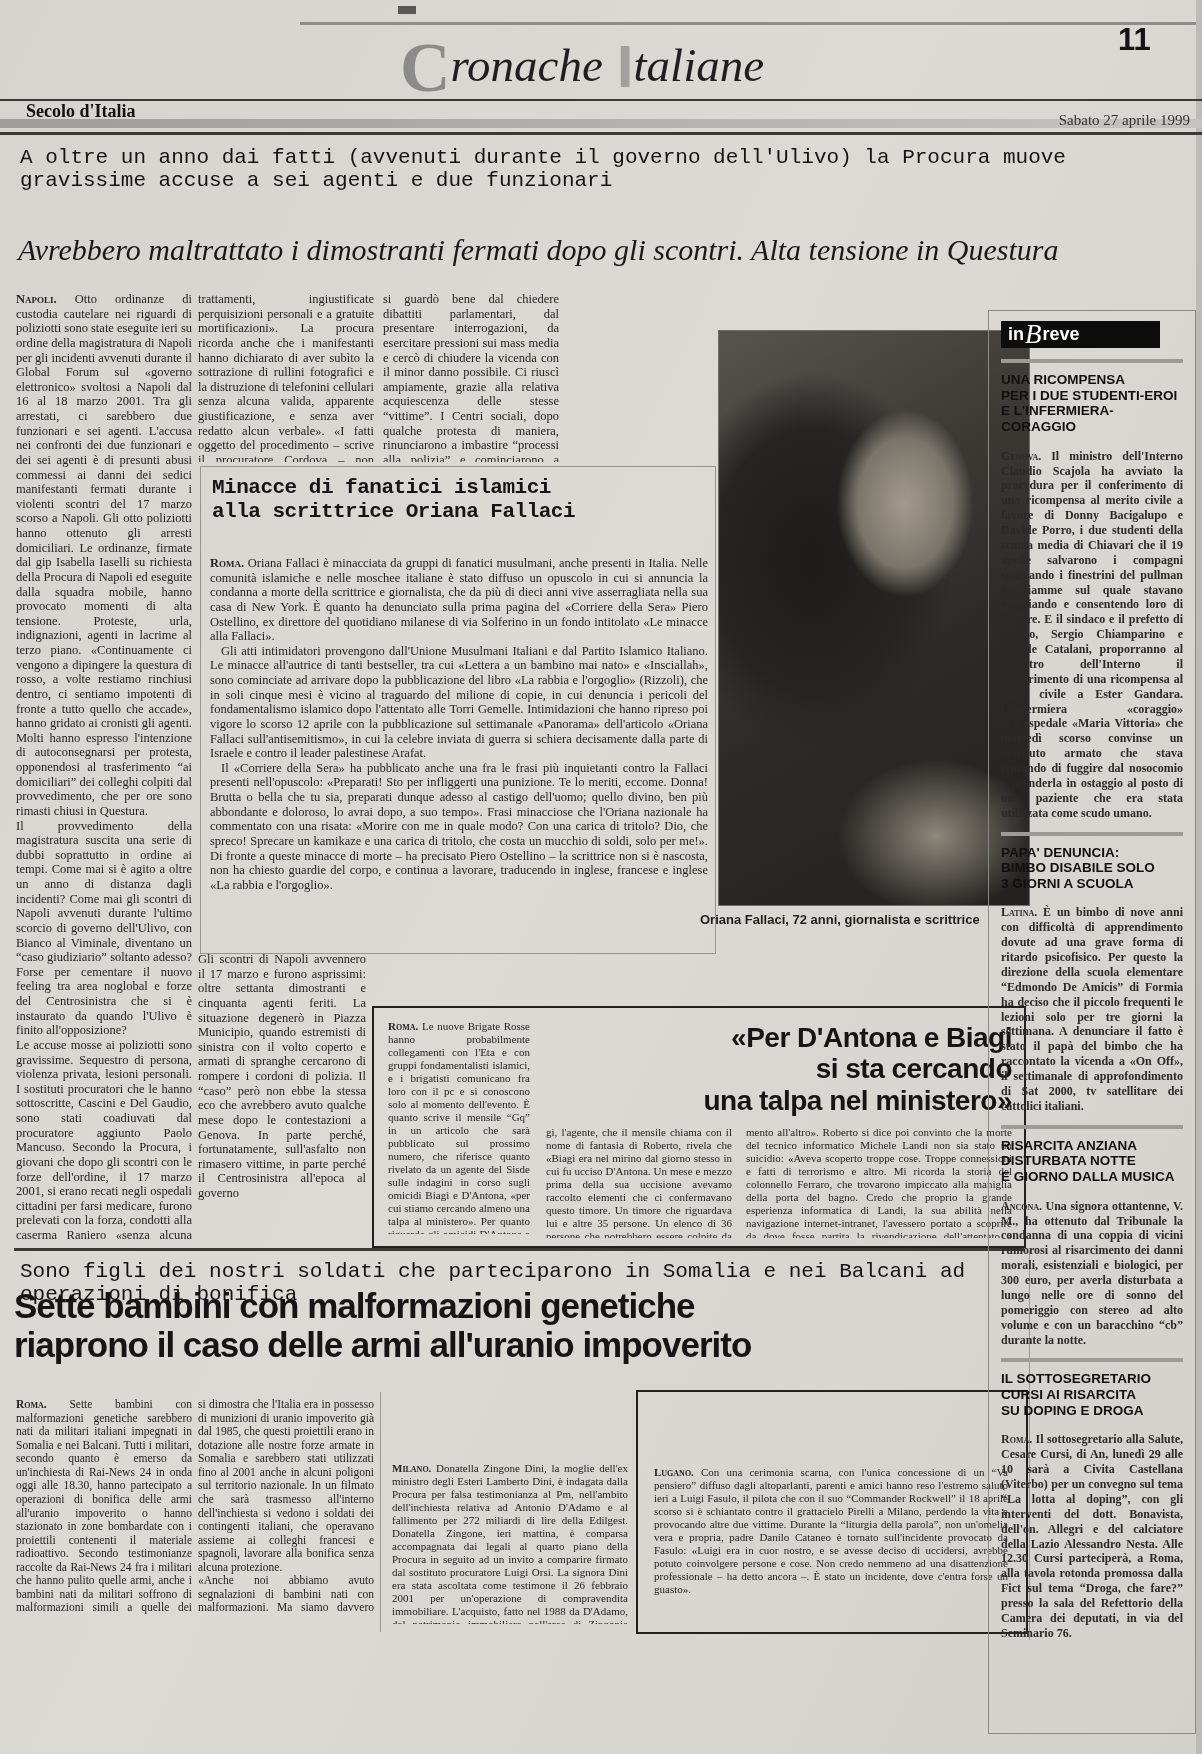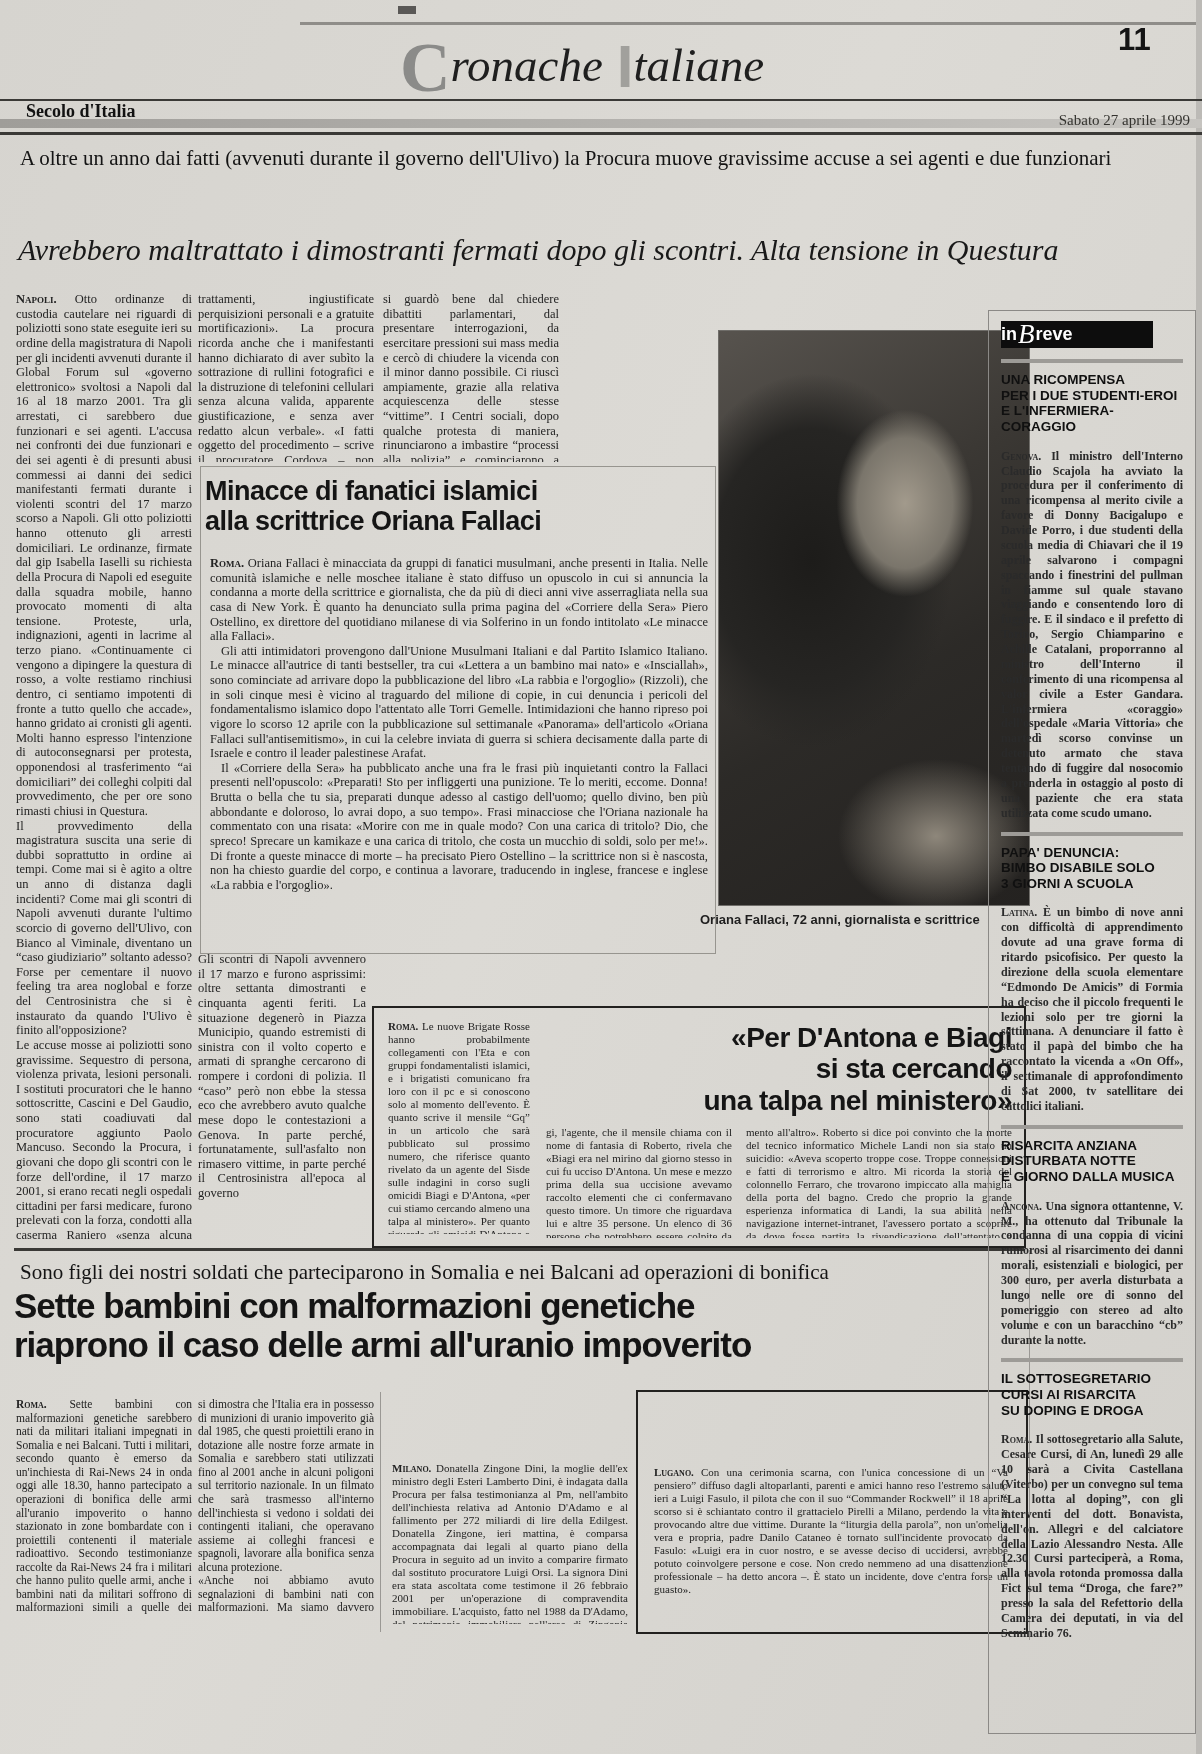--- a/index.html
+++ b/index.html
@@ -10,21 +10,21 @@
   .sans{font-family:"Liberation Sans",sans-serif;}
   .serif{font-family:"Liberation Serif",serif;}
   .rule{background:#3a3936;}
   .body-text{font-size:12.5px;line-height:1.17;text-align:justify;color:#232323;
              overflow:hidden;white-space:pre-line;}
   .small-text{font-size:11px;line-height:1.18;text-align:justify;color:#232323;
               overflow:hidden;white-space:pre-line;}
   .dateline{font-weight:bold;font-variant:small-caps;}
   .headline{font-family:"Liberation Sans",sans-serif;font-weight:bold;color:#151515;
             white-space:pre-line;}
-  .kicker{font-size:21px;color:#141414;}
+  .kicker{font-size:21px;color:#141414;font-family:Liberation Mono, monospace;}
   .boxed{border:2px solid #22211f;}
   .sb-title{font-family:"Liberation Sans",sans-serif;font-weight:bold;font-size:13.5px;
             line-height:1.16;color:#101010;white-space:pre-line;}
   .sb-body{font-family:Liberation Serif, serif;font-weight:bold;font-size:12px;
            line-height:1.24;color:#2a2a2a;text-align:justify;margin-top:14px;}
   .sb-divider{height:4px;background:#9d9b97;margin:11px 0 9px 0;}
   .photo{background:
      radial-gradient(95px 130px at 60% 30%, #a29a8c 0%, #7a756b 50%, rgba(60,58,54,0) 72%),
      radial-gradient(180px 240px at 30% 40%, #1d1c1a 0%, #262523 55%, rgba(40,38,36,0) 78%),
      radial-gradient(140px 110px at 70% 88%, #8e877b 0%, rgba(60,58,54,0) 70%),
@@ -58,21 +58,21 @@
 
   <div class="abs body-text" style="left:16px;top:292px;width:176px;height:948px;"><span class="dateline">Napoli.</span> <span>Otto ordinanze di custodia cautelare nei riguardi di poliziotti sono state eseguite ieri su ordine della magistratura di Napoli per gli incidenti avvenuti durante il Global Forum sul «governo elettronico» svoltosi a Napoli dal 16 al 18 marzo 2001. Tra gli arrestati, ci sarebbero due funzionari e sei agenti. L'accusa nei confronti dei due funzionari e dei sei agenti è di presunti abusi commessi ai danni dei sedici manifestanti fermati durante i violenti scontri del 17 marzo scorso a Napoli. Gli otto poliziotti hanno ottenuto gli arresti domiciliari. Le ordinanze, firmate dal gip Isabella Iaselli su richiesta della Procura di Napoli ed eseguite dalla squadra mobile, hanno provocato momenti di alta tensione. Proteste, urla, indignazioni, agenti in lacrime al terzo piano. «Continuamente ci vengono a dipingere la questura di rosso, a volte restiamo rinchiusi dentro, ci sentiamo impotenti di fronte a tutto quello che accade», hanno gridato ai cronisti gli agenti. Molti hanno espresso l'intenzione di autoconsegnarsi per protesta, opponendosi al trasferimento “ai domiciliari” dei colleghi colpiti dal provvedimento, che per ore sono rimasti chiusi in Questura.
 Il provvedimento della magistratura suscita una serie di dubbi soprattutto in ordine ai tempi. Come mai si è agito a oltre un anno di distanza dagli incidenti? Come mai gli scontri di Napoli avvenuti durante l'ultimo scorcio di governo dell'Ulivo, con Bianco al Viminale, diventano un “caso giudiziario” soltanto adesso? Forse per cementare il nuovo feeling tra area noglobal e forze del Centrosinistra che si è instaurato da quando l'Ulivo è finito all'opposizione?
 Le accuse mosse ai poliziotti sono gravissime. Sequestro di persona, violenza privata, lesioni personali. I sostituti procuratori che le hanno sottoscritte, Cascini e Del Gaudio, sono stati coadiuvati dal procuratore aggiunto Paolo Mancuso. Secondo la Procura, i giovani che dopo gli scontri con le forze dell'ordine, il 17 marzo 2001, si erano recati negli ospedali cittadini per farsi medicare, furono prelevati con la forza, condotti alla caserma Raniero «senza alcuna valida giustificazione – scrive il procuratore Agostino Cordova – e lì sottoposti a gravi forme di mal-</span></div>
 
   <div class="abs body-text" style="left:198px;top:292px;width:176px;height:170px;">trattamenti, ingiustificate perquisizioni personali e a gratuite mortificazioni». La procura ricorda anche che i manifestanti hanno dichiarato di aver subìto la sottrazione di rullini fotografici e la distruzione di telefonini cellulari senza alcuna valida, apparente giustificazione, e senza aver redatto alcun verbale». «I fatti oggetto del procedimento – scrive il procuratore Cordova – non minano la</div>
   <div class="abs body-text" style="left:383px;top:292px;width:176px;height:170px;">si guardò bene dal chiedere dibattiti parlamentari, dal presentare interrogazioni, da esercitare pressioni sui mass media e cercò di chiudere la vicenda con il minor danno possibile. Ci riuscì ampiamente, grazie alla relativa acquiescenza delle stesse “vittime”. I Centri sociali, dopo qualche protesta di maniera, rinunciarono a imbastire “processi alla polizia” e cominciarono a organizzarsi per Genova.</div>
   <div class="abs body-text" style="left:198px;top:952px;width:168px;height:286px;">Gli scontri di Napoli avvennero il 17 marzo e furono asprissimi: oltre settanta dimostranti e cinquanta agenti feriti. La situazione degenerò in Piazza Municipio, quando estremisti di sinistra con il volto coperto e armati di spranghe cercarono di rompere i cordoni di polizia. Il “caso” però non ebbe la stessa eco che avrebbero avuto qualche mese dopo le contestazioni a Genova. In parte perché, fortunatamente, sull'asfalto non rimasero vittime, in parte perché il Centrosinistra all'epoca al governo</div>
 
   <div class="abs" style="left:200px;top:466px;width:514px;height:486px;border:1px solid #97958f;"></div>
-  <div class="abs headline" style="left:205px;top:476px;width:498px;font-size:27px;line-height:1.12;letter-spacing:-0.5px;">Minacce di fanatici islamici
+  <div class="abs headline" style="left:212px;top:476px;width:498px;font-size:21px;line-height:1.12;letter-spacing:-0.5px;font-family:Liberation Mono, monospace;">Minacce di fanatici islamici
 alla scrittrice Oriana Fallaci</div>
   <div class="abs" style="left:210px;top:556px;width:498px;height:390px;overflow:hidden;">
     <p class="body-text" style="margin:0;"><span class="dateline">Roma.</span> <span>Oriana Fallaci è minacciata da gruppi di fanatici musulmani, anche presenti in Italia. Nelle comunità islamiche e nelle moschee italiane è stato diffuso un opuscolo in cui si annuncia la condanna a morte della scrittrice e giornalista, che da più di dieci anni vive asserragliata nella sua casa di New York. È quanto ha denunciato sulla prima pagina del «Corriere della Sera» Piero Ostellino, ex direttore del quotidiano milanese di via Solferino in un fondo intitolato «Le minacce alla Fallaci».</span></p>
     <p class="body-text" style="margin:0;text-indent:11px;">Gli atti intimidatori provengono dall'Unione Musulmani Italiani e dal Partito Islamico Italiano. Le minacce all'autrice di tanti bestseller, tra cui «Lettera a un bambino mai nato» e «Insciallah», sono cominciate ad arrivare dopo la pubblicazione del libro «La rabbia e l'orgoglio» (Rizzoli), che in soli cinque mesi è vicino al traguardo del milione di copie, in cui denuncia i pericoli del fondamentalismo islamico dopo l'attentato alle Torri Gemelle. Intimidazioni che hanno ripreso poi vigore lo scorso 12 aprile con la pubblicazione sul settimanale «Panorama» dell'articolo «Oriana Fallaci sull'antisemitismo», in cui la celebre inviata di guerra si schiera decisamente dalla parte di Israele e contro il leader palestinese Arafat.</p>
     <p class="body-text" style="margin:0;text-indent:11px;">Il «Corriere della Sera» ha pubblicato anche una fra le frasi più inquietanti contro la Fallaci presenti nell'opuscolo: «Preparati! Sto per infliggerti una punizione. Te lo meriti, eccome. Donna! Brutta o bella che tu sia, preparati dunque adesso al castigo dell'uomo; quello divino, ben più abbondante e doloroso, lo avrai dopo, a suo tempo». Frasi minacciose che l'Oriana nazionale ha commentato con una risata: «Morire con me in quale modo? Con una carica di tritolo? Dio, che spreco! Sprecare un kamikaze e una carica di tritolo, che costa un mucchio di soldi, solo per me!». Di fronte a queste minacce di morte – ha precisato Piero Ostellino – la scrittrice non si è nascosta, non ha chiesto guardie del corpo, e continua a lavorare, traducendo in inglese, francese e inglese «La rabbia e l'orgoglio».</p>
   </div>
 
   <div class="abs photo" style="left:718px;top:330px;width:310px;height:574px;"></div>
   <div class="abs sans" style="left:700px;top:912px;width:330px;font-size:13px;font-weight:bold;color:#1f1f1f;">Oriana Fallaci, 72 anni, giornalista e scrittrice</div>
 
@@ -97,21 +97,21 @@
 «Anche noi abbiamo avuto segnalazioni di bambini nati con malformazioni. Ma siamo davvero problematici e comunque al momento non siamo in grado di stabilire se l'uranio c'entra qualcosa». Domenico Leggiero, responsabile per le Forze armate dell'Osservatorio militare, che si batte per i diritti dei militari, delle forze di polizia e dei civili, invita alla prudenza.</div>
 
   <div class="abs" style="left:380px;top:1392px;width:1px;height:240px;background:#9a9894;"></div>
   <div class="abs small-text" style="left:392px;top:1462px;width:236px;height:162px;"><span class="dateline">Milano.</span> <span>Donatella Zingone Dini, la moglie dell'ex ministro degli Esteri Lamberto Dini, è indagata dalla Procura per falsa testimonianza al Pm, nell'ambito dell'inchiesta relativa ad Antonio D'Adamo e al fallimento per 272 miliardi di lire della Edilgest. Donatella Zingone, ieri mattina, è comparsa accompagnata dai legali al quarto piano della Procura in seguito ad un invito a comparire firmato dal sostituto procuratore Luigi Orsi. La signora Dini era stata ascoltata come testimone il 26 febbraio 2001 per un'operazione di compravendita immobiliare. L'acquisto, fatto nel 1988 da D'Adamo, del patrimonio immobiliare nell'area di Zingonia (Bergamo) era stato effettuato attraverso le società Zingone Iniziative Fondiarie Spa, società facenti capo a Donatella, vedova dell'imprenditore Zingone.</span></div>
 
   <div class="abs boxed" style="left:636px;top:1390px;width:388px;height:240px;">
     <div class="abs small-text" style="left:16px;top:74px;width:354px;height:152px;"><span class="dateline">Lugano.</span> <span>Con una cerimonia scarna, con l'unica concessione di un “Va pensiero” diffuso dagli altoparlanti, parenti e amici hanno reso l'estremo saluto ieri a Luigi Fasulo, il pilota che con il suo “Commander Rockwell” il 18 aprile scorso si è schiantato contro il grattacielo Pirelli a Milano, perdendo la vita e provocando altre due vittime. Durante la “liturgia della parola”, non un'omelia vera e propria, padre Danilo Cataneo è tornato sull'incidente provocato da Fasulo: «Luigi era in cuor nostro, e se avesse deciso di uccidersi, avrebbe potuto coinvolgere persone e cose. Non credo nemmeno ad una disattenzione professionale – ha detto ancora –. È stato un incidente, dove c'entra forse un guasto».</span></div>
   </div>
 
   <div class="abs" style="left:988px;top:310px;width:208px;height:1424px;border:1px solid #8b8986;box-sizing:border-box;padding:10px 12px;overflow:hidden;">
-    <div style="width:152px;height:27px;background:#0d0d0d;color:#fff;display:flex;align-items:center;">
+    <div style="width:152px;height:27px;background:#0d0d0d;color:#fff;display:flex;align-items:center;padding-left:7px;">
       <span class="sans" style="font-size:18px;font-weight:bold;">in</span>
       <span class="serif" style="font-size:27px;font-style:italic;margin:0 1px;">B</span>
       <span class="sans" style="font-size:18px;font-weight:bold;">reve</span>
     </div>
 
     <div class="sb-divider"></div>
     <div>
       <div class="sb-title">UNA RICOMPENSA
 PER I DUE STUDENTI-EROI
 E L'INFERMIERA-CORAGGIO</div>

